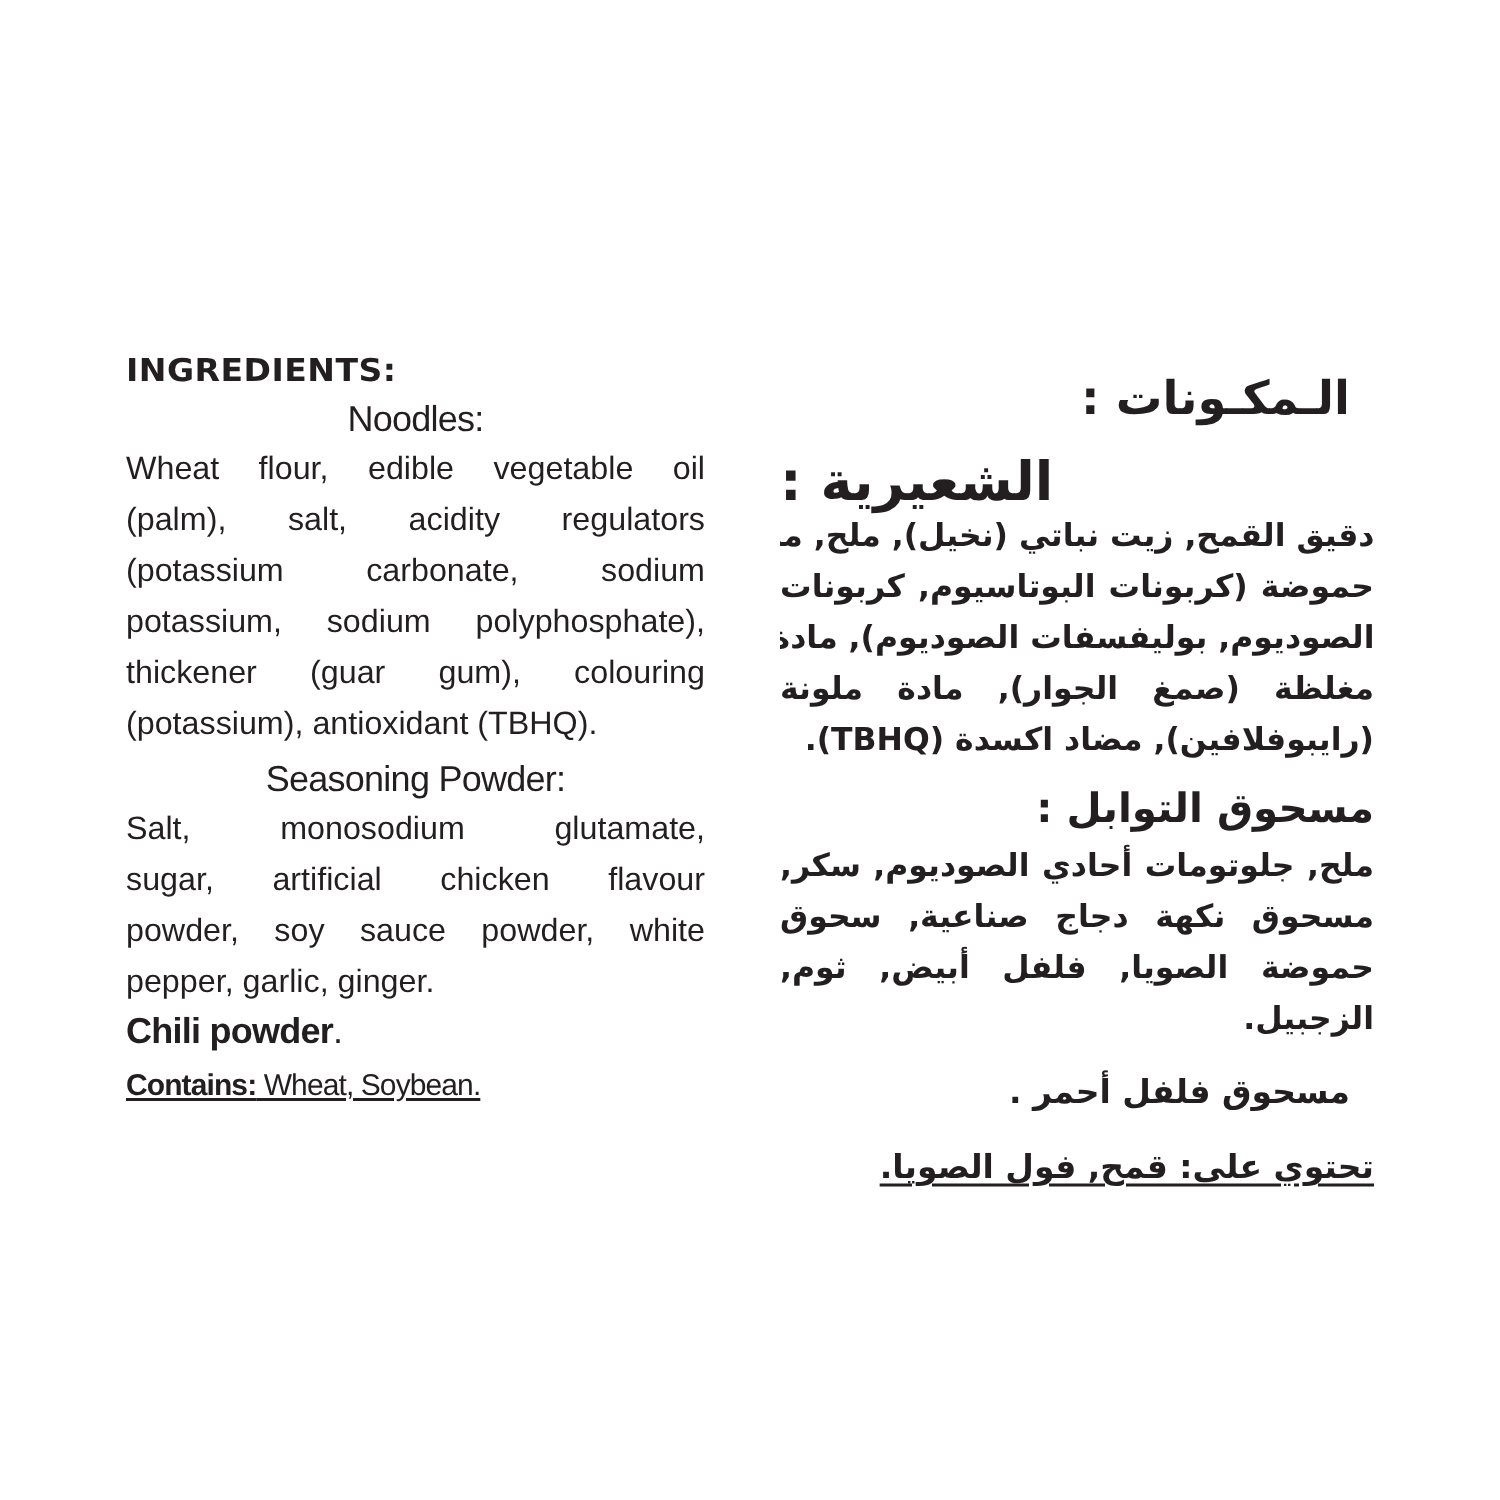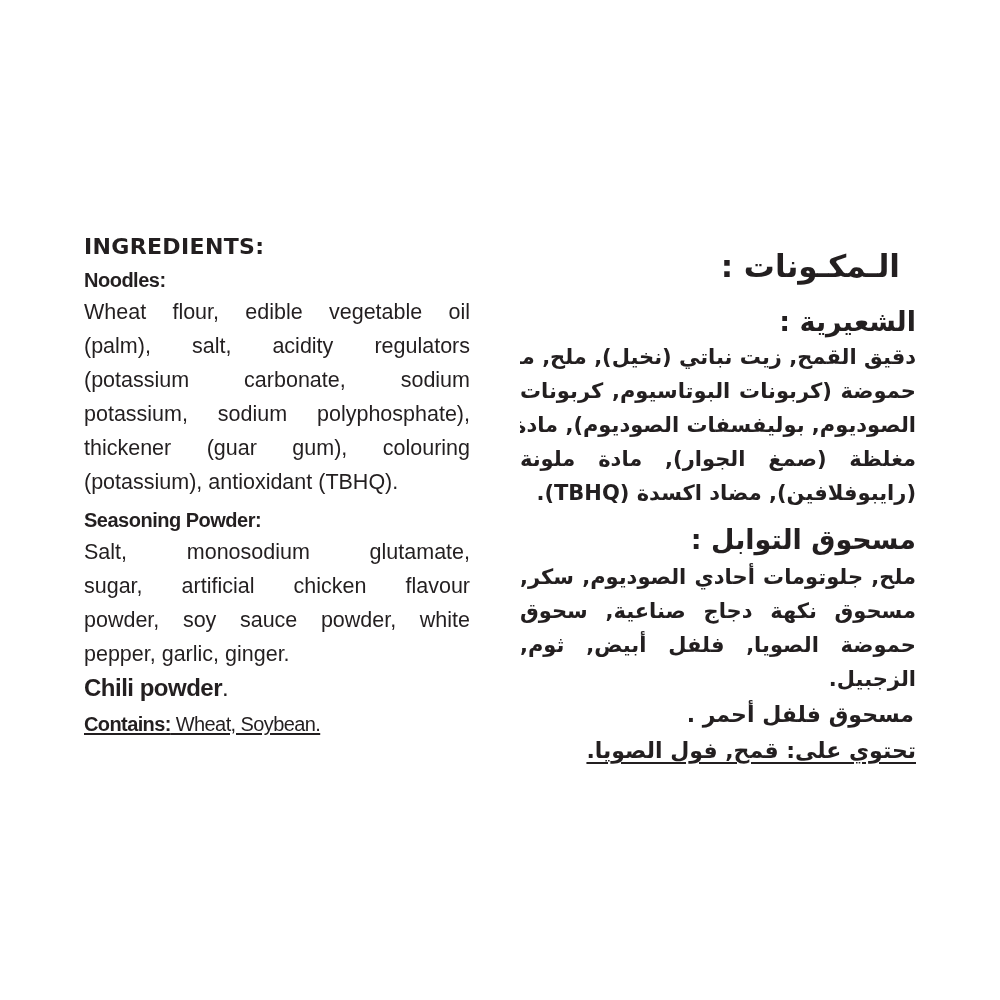--- a/index.html
+++ b/index.html
@@ -26,25 +26,26 @@
       font-family: "DejaVu Sans", sans-serif;
       font-weight: bold;
       font-size: 21px;
       letter-spacing: 0.3px;
       line-height: 30px;
       margin: 0 0 3px 0;
       transform: scaleX(1.05);
       transform-origin: left;
     }
     .en-sub {
-      font-weight: bold;
-      font-size: 20px;
+      font-weight: normal;
+      font-size: 24px;
       line-height: 30px;
       letter-spacing: -0.5px;
       margin: 0;
+      text-align: center;
     }
     .en-body {
       font-size: 21.5px;
       line-height: 34px;
       text-align: justify;
       text-align-last: left;
       margin: 0 0 6px 0;
     }
     .en-body.seasoning {
       margin-bottom: 2px;
@@ -85,24 +86,24 @@
       font-weight: bold;
       color: #231f20;
     }
     .ar-title {
       font-size: 31px;
       line-height: 44px;
       margin: 16px;
       text-align: right;
     }
     .ar-sub {
-      font-size: 27px;
+      font-size: 36px;
       line-height: 36px;
       margin: 0 0 0 0;
-      text-align: right;
+      text-align: left;
     }
     .ar-body {
       font-size: 21px;
       line-height: 34px;
       margin: 0;
       font-weight: bold;
     }
     .ar-line {
       display: block;
       text-align: justify;
@@ -115,21 +116,21 @@
     }
     .ar-sub2 {
       font-size: 27px;
       line-height: 40px;
       margin: 10px 0 0 0;
       text-align: right;
     }
     .ar-chili {
       font-size: 22px;
       line-height: 34px;
-      margin: 2px;
+      margin: 16px;
       text-align: right;
     }
     .ar-contains {
       font-size: 22px;
       line-height: 34px;
       margin: 0;
       text-align: right;
     }
     .ar-contains span {
       text-decoration: underline;

